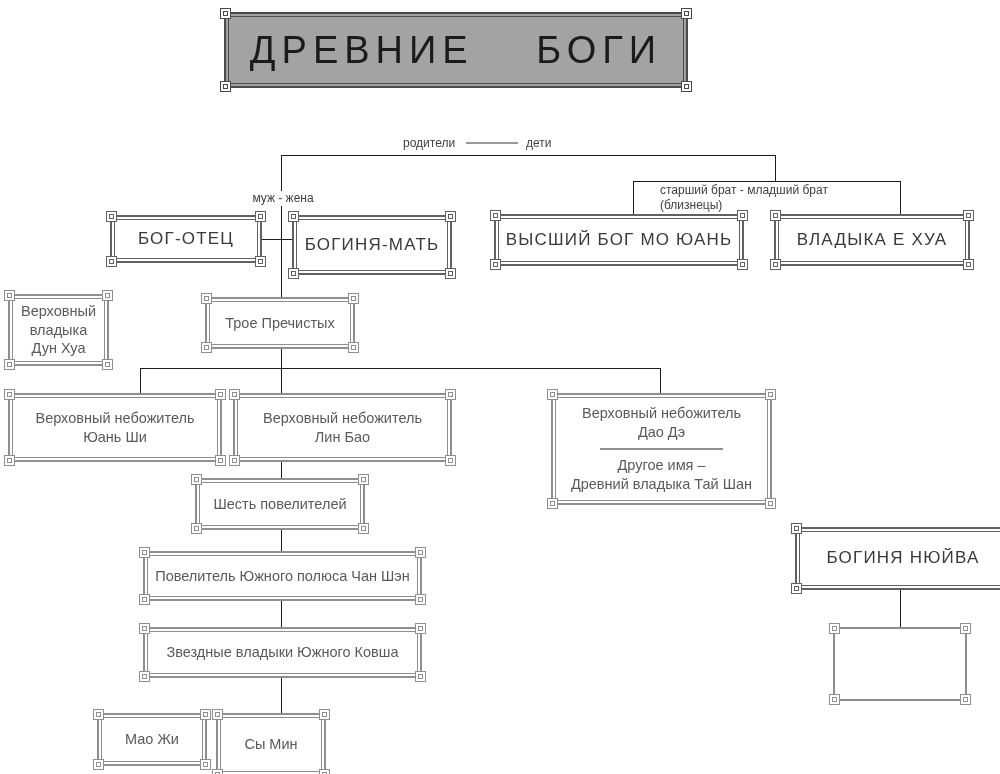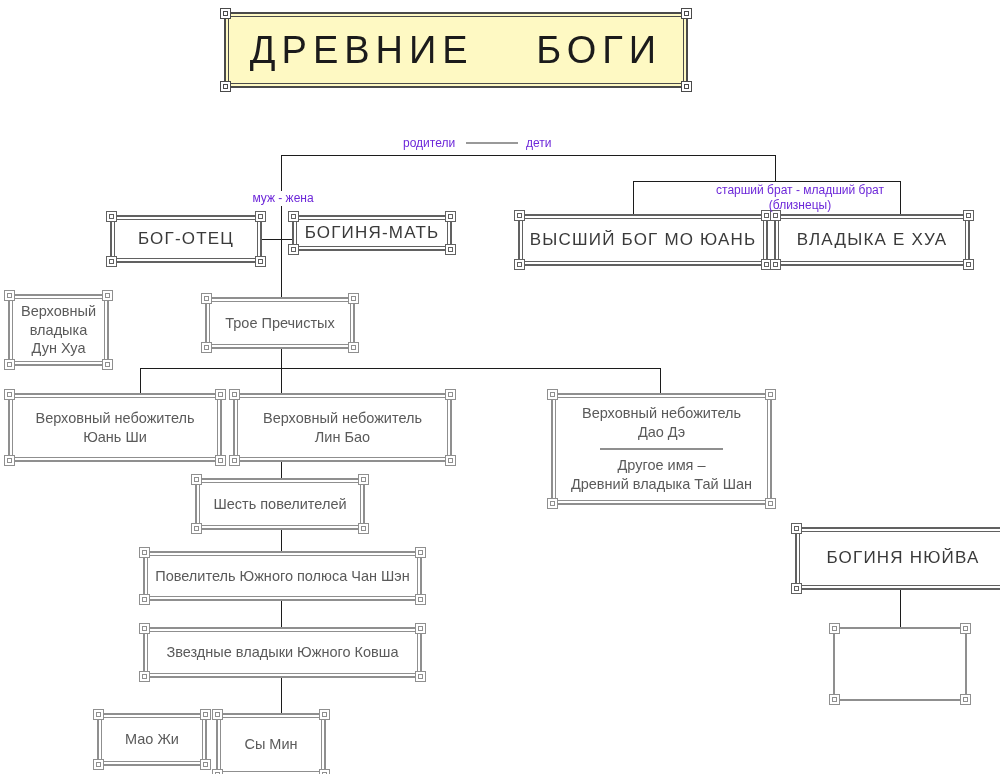--- a/index.html
+++ b/index.html
@@ -9,21 +9,21 @@
   }
   
   .ln { position:absolute; background:#1c1c1c; z-index:0; }
   .ln.gray { background:#999; }
   
   .obox {
     position:absolute; box-sizing:border-box; background:#fff;
     border:2px solid currentColor; color:#8f8f8f; z-index:1;
   }
   .obox.dark { color:#616161; }
-  .obox.titlebox { color:#4a4a4a; background:#fef9c3; }
+  .obox.titlebox { color:#4a4a4a; background:#a3a3a3; }
   .obox .inner {
     position:absolute; inset:2px; border:1px solid currentColor;
     display:flex; flex-direction:column; align-items:center; justify-content:center;
   }
   .txt {
     white-space:pre-line; text-align:center; line-height:1.3;
     color:#5a5a5a; font-size:14.5px; padding:1px 6px;
   }
   .caps .txt { color:#3a3a3a; font-size:17px; letter-spacing:1.2px; }
   .titlebox .txt {
@@ -35,21 +35,21 @@
     position:absolute; width:11px; height:11px; background:#fff;
     border:1px solid currentColor; box-sizing:border-box; z-index:2;
   }
   .corner::after { content:""; position:absolute; inset:2px; border:1px solid currentColor; }
   .corner.tl { left:-6px; top:-6px; }
   .corner.tr { right:-6px; top:-6px; }
   .corner.bl { left:-6px; bottom:-6px; }
   .corner.br { right:-6px; bottom:-6px; }
   
   .lbl {
-    position:absolute; font-size:12px; color:#6d28d9; z-index:2;
+    position:absolute; font-size:12px; color:#404040; z-index:2;
     white-space:pre-line; line-height:1.25;
   }
 </style>
 </head>
 <body>
 
 <div class="canvas">
 
   <div class="ln" style="left:281px;top:155px;width:494px;height:1px"></div>
   <div class="ln" style="left:281px;top:155px;width:1px;height:142px"></div>
@@ -66,21 +66,21 @@
   <div class="ln" style="left:281px;top:530px;width:1px;height:21px"></div>
   <div class="ln" style="left:281px;top:601px;width:1px;height:26px"></div>
   <div class="ln" style="left:281px;top:678px;width:1px;height:35px"></div>
   <div class="ln" style="left:900px;top:590px;width:1px;height:37px"></div>
 
   <span class="lbl" style="left:403px;top:136px">родители</span>
   <div class="ln gray" style="left:466px;top:142px;width:52px;height:2px"></div>
   <span class="lbl" style="left:526px;top:136px">дети</span>
 
   <span class="lbl" style="left:238px;top:191px;width:90px;text-align:center;background:#fff">муж - жена</span>
-  <span class="lbl" style="left:680px;top:183px;width:240px;text-align:center">старший брат - младший брат
+  <span class="lbl" style="left:660px;top:183px;width:240px;">старший брат - младший брат
 (близнецы)</span>
 
   <div class="obox titlebox" style="left:224px;top:12px;width:464px;height:76px">
     <div class="inner">
         <span class="txt">ДРЕВНИЕ БОГИ</span>
       </div>
   <span class="corner tl"></span>
       <span class="corner tr"></span>
       <span class="corner bl"></span>
       <span class="corner br"></span>
@@ -88,30 +88,30 @@
 
   <div class="obox dark caps" style="left:110px;top:215px;width:152px;height:48px">
     <div class="inner">
         <span class="txt">БОГ-ОТЕЦ</span>
       </div>
   <span class="corner tl"></span>
       <span class="corner tr"></span>
       <span class="corner bl"></span>
       <span class="corner br"></span>
     </div>
-  <div class="obox dark caps" style="left:292px;top:215px;width:160px;height:36px">
+  <div class="obox dark caps" style="left:292px;top:215px;width:160px;height:60px">
     <div class="inner">
         <span class="txt">БОГИНЯ-МАТЬ</span>
       </div>
   <span class="corner tl"></span>
       <span class="corner tr"></span>
       <span class="corner bl"></span>
       <span class="corner br"></span>
     </div>
-  <div class="obox dark caps" style="left:518px;top:214px;width:250px;height:52px">
+  <div class="obox dark caps" style="left:494px;top:214px;width:250px;height:52px">
     <div class="inner">
         <span class="txt">ВЫСШИЙ БОГ МО ЮАНЬ</span>
       </div>
   <span class="corner tl"></span>
       <span class="corner tr"></span>
       <span class="corner bl"></span>
       <span class="corner br"></span>
     </div>
   <div class="obox dark caps" style="left:774px;top:214px;width:196px;height:52px">
     <div class="inner">

